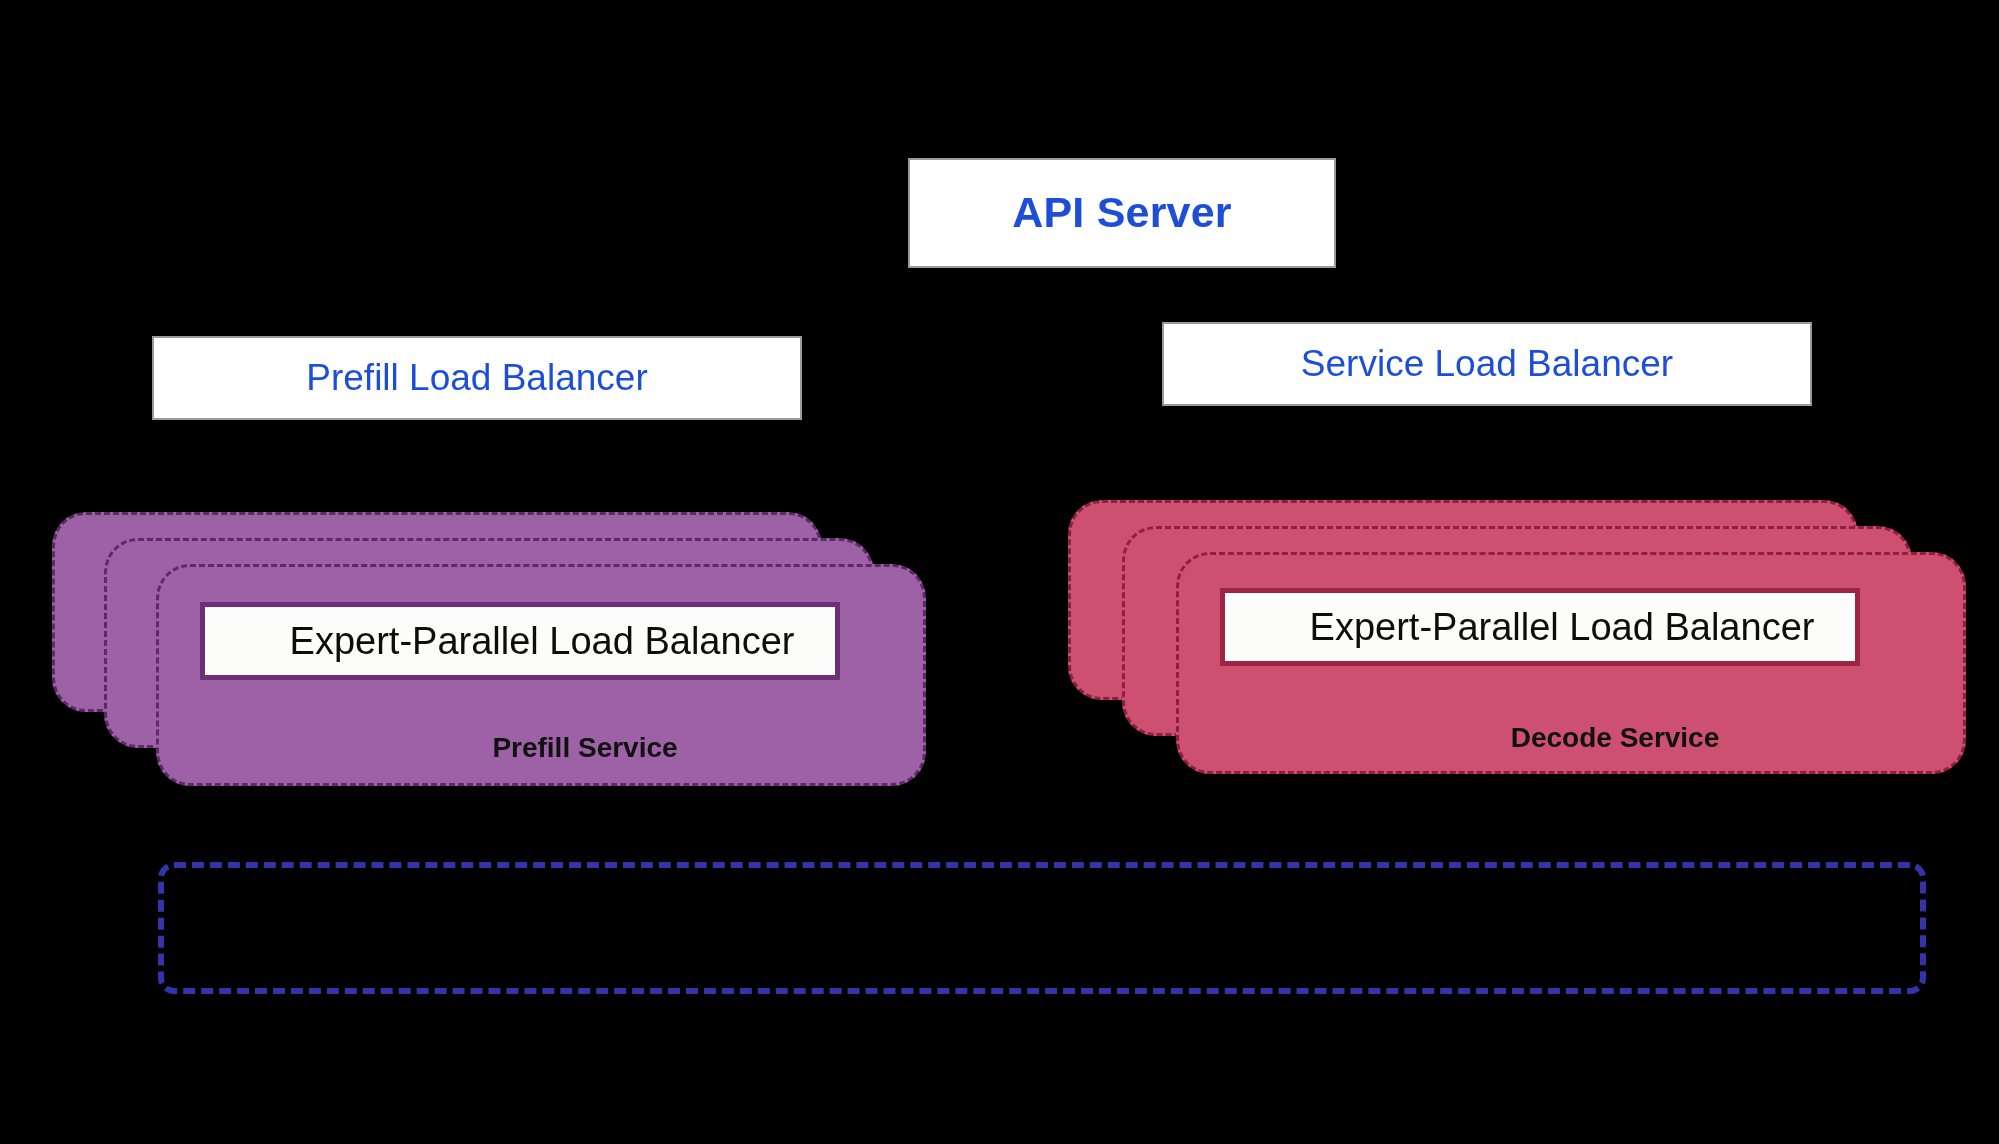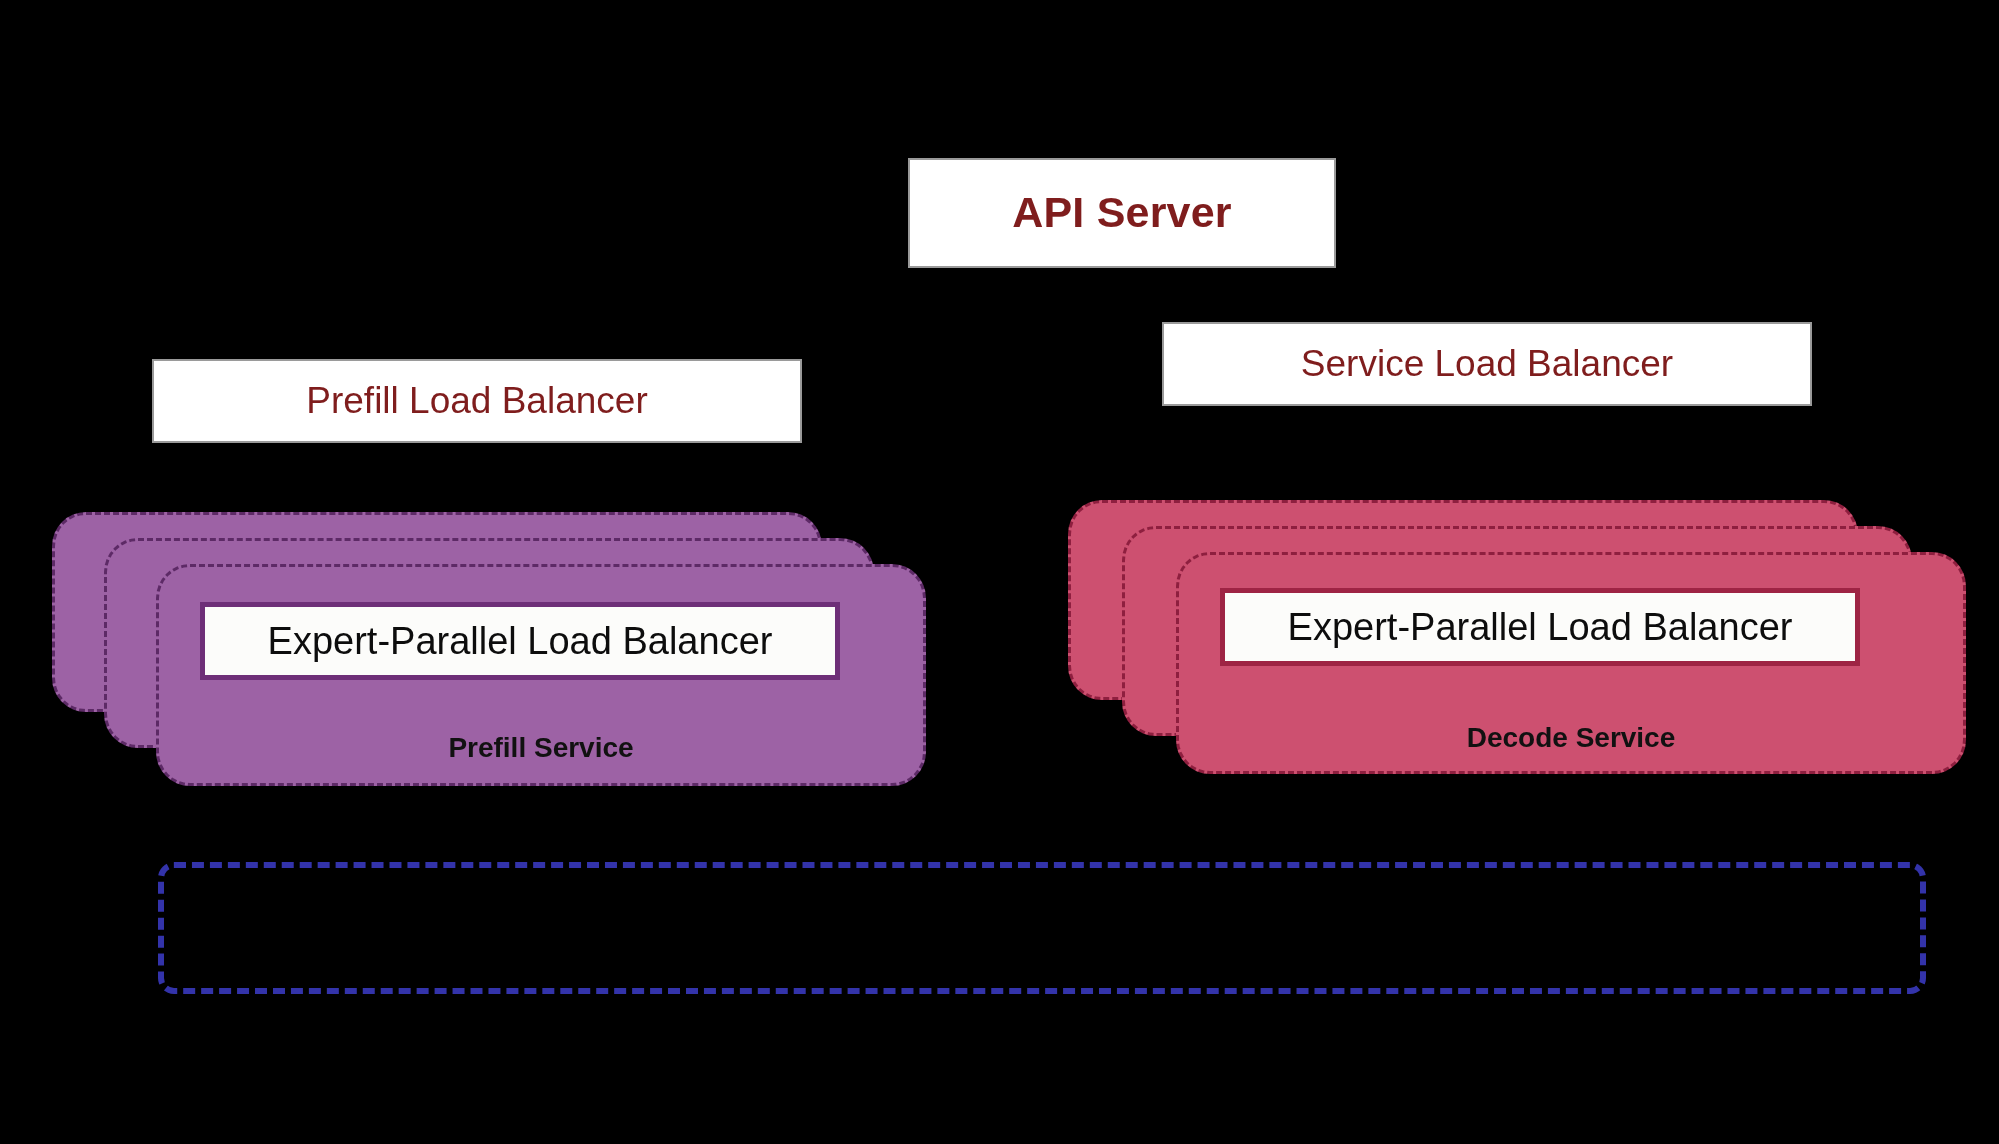--- a/index.html
+++ b/index.html
@@ -23,21 +23,21 @@
   }
 
   .box {
     position: absolute;
     box-sizing: border-box;
     background: #FFFFFF;
     border: 2px solid #9a9a9a;
     display: flex;
     align-items: center;
     justify-content: center;
-    color: #7f1d1d;
+    color: #1d4ed8;
     text-align: center;
     line-height: 1.1;
     white-space: nowrap;
   }
 
   
   #api-server {
     left: 908px;
     top: 158px;
     width: 428px;
@@ -48,21 +48,20 @@
   }
 
   
   #prefill-lb {
     left: 152px;
     top: 336px;
     width: 650px;
     height: 84px;
     font-size: 37px;
     font-weight: 400;
-    margin-top: 23px;
   }
   #decode-lb {
     left: 1162px;
     top: 322px;
     width: 650px;
     height: 84px;
     font-size: 37px;
     font-weight: 400;
   }
 
@@ -125,20 +124,21 @@
   
   #decode-stack { left: 1068px; top: 500px; width: 880px; height: 260px; }
   #decode-card-0 { left: 0px;   top: 0px;  width: 790px; height: 200px; }
   #decode-card-1 { left: 54px;  top: 26px; width: 790px; height: 210px; }
   #decode-card-2 { left: 108px; top: 52px; width: 790px; height: 222px; }
   #decode-inner   { left: 152px; top: 88px; width: 640px; height: 78px; }
   #decode-service-label { left: 108px; top: 194px; width: 790px; text-align: center; }
 
   .abs-label {
     position: absolute;
+    padding-left: 44px;
   }
 
   
   #bottom-container {
     position: absolute;
     left: 158px;
     top: 862px;
     width: 1768px;
     height: 132px;
     box-sizing: border-box;

